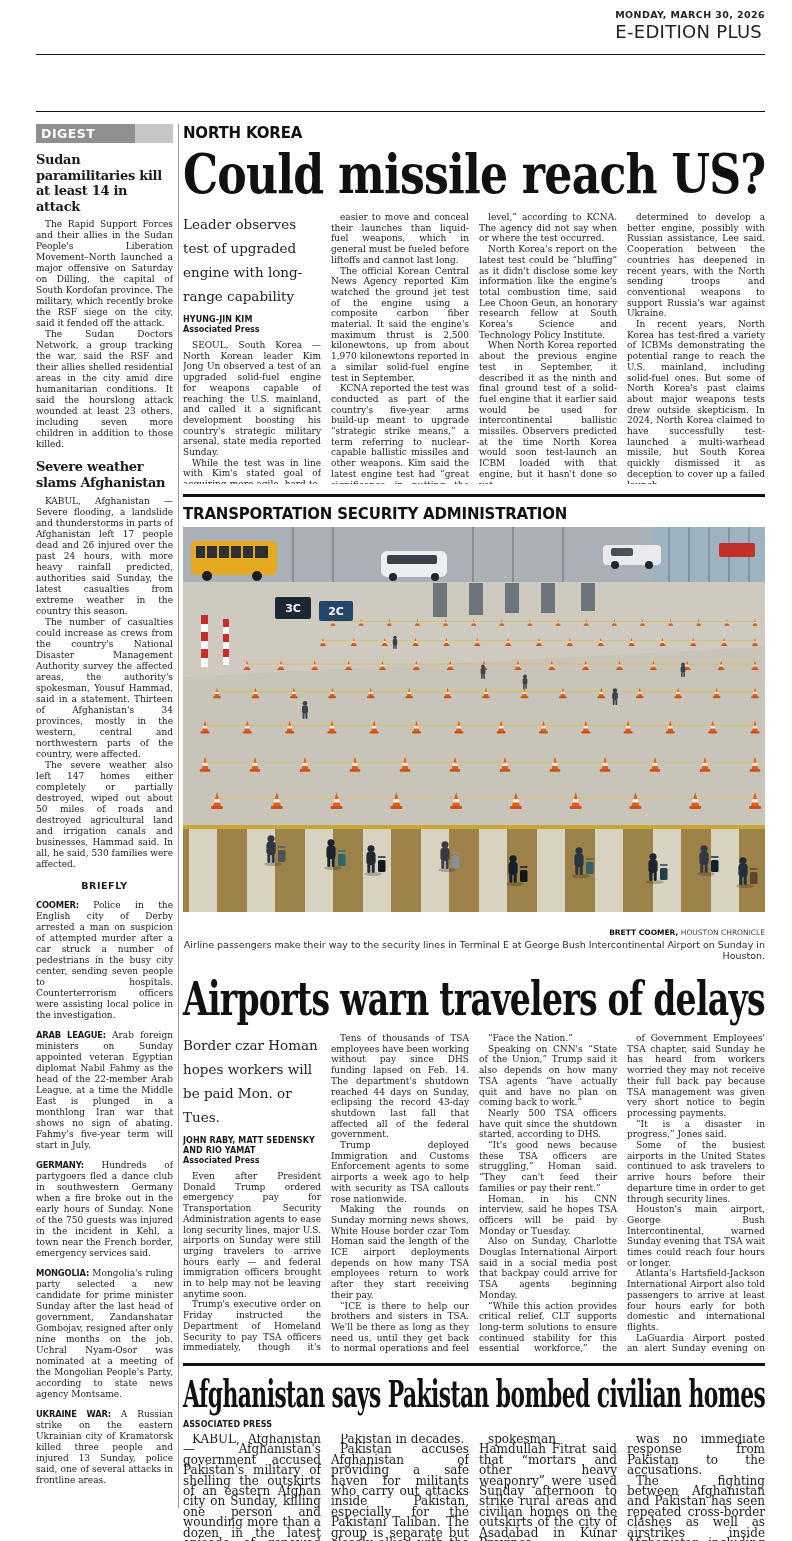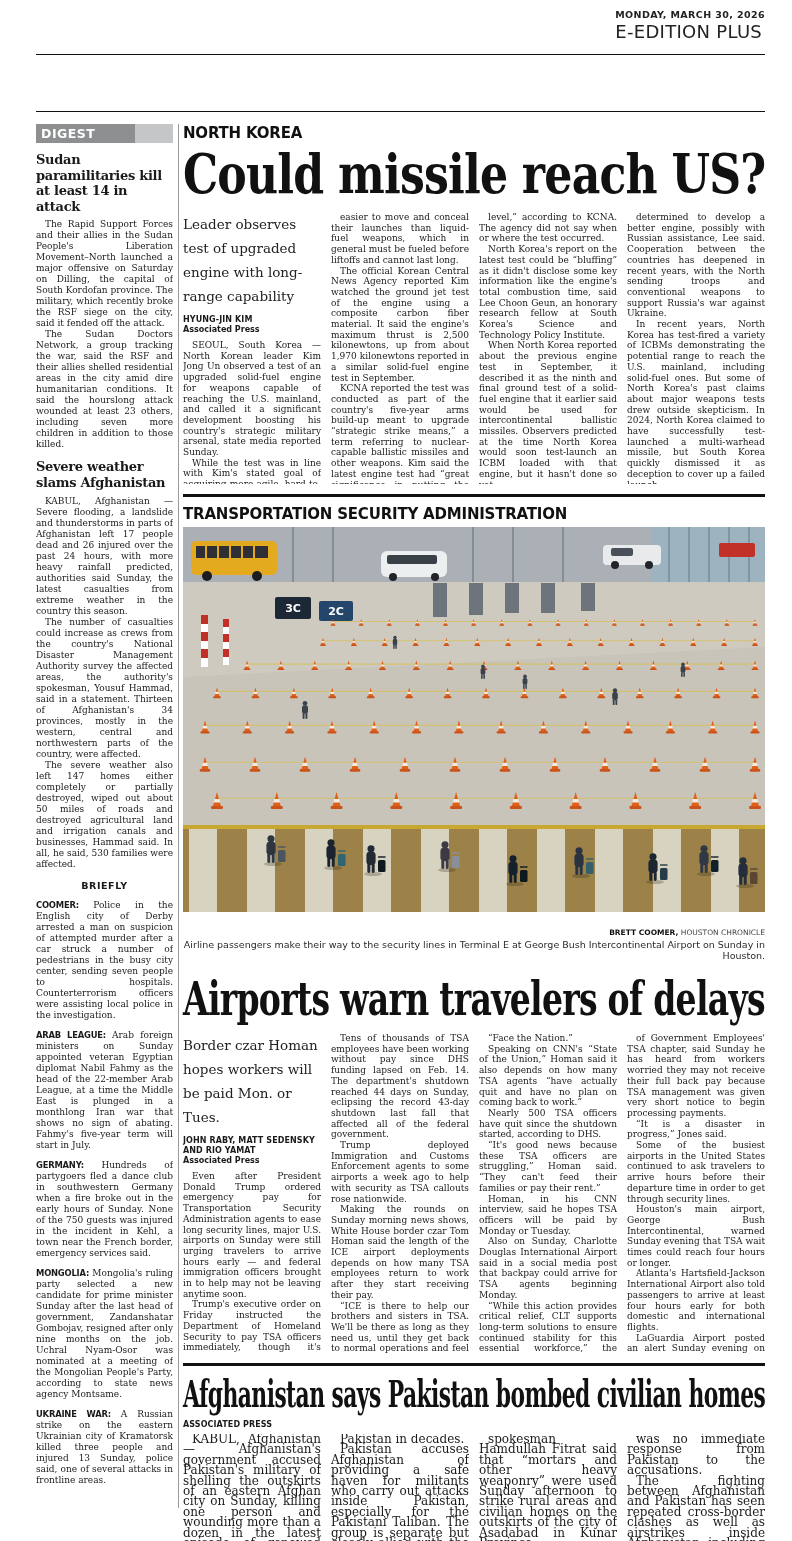--- a/index.html
+++ b/index.html
@@ -428,21 +428,21 @@
           </div>
       </div>
       <div class="col">
           <p class="para">Tens of thousands of TSA employees have been working without pay since DHS funding lapsed on Feb. 14. The department's shutdown reached 44 days on Sunday, eclipsing the record 43-day shutdown last fall that affected all of the federal government.</p>
           <p class="para">Trump deployed Immigration and Customs Enforcement agents to some airports a week ago to help with security as TSA callouts rose nationwide.</p>
           <p class="para">Making the rounds on Sunday morning news shows, White House border czar Tom Homan said the length of the ICE airport deployments depends on how many TSA employees return to work after they start receiving their pay.</p>
           <p class="para">“ICE is there to help our brothers and sisters in TSA. We'll be there as long as they need us, until they get back to normal operations and feel like those airports are secure,” he told CBS'</p>
         </div>
       <div class="col">
           <p class="para">“Face the Nation.”</p>
-          <p class="para">Speaking on CNN's “State of the Union,” Homan said it also depends on how many TSA agents “have actually quit and have no plan on coming back to work.”</p>
+          <p class="para">Speaking on CNN's “State of the Union,” Trump said it also depends on how many TSA agents “have actually quit and have no plan on coming back to work.”</p>
           <p class="para">Nearly 500 TSA officers have quit since the shutdown started, according to DHS.</p>
           <p class="para">“It's good news because these TSA officers are struggling,” Homan said. “They can't feed their families or pay their rent.”</p>
           <p class="para">Homan, in his CNN interview, said he hopes TSA officers will be paid by Monday or Tuesday.</p>
           <p class="para">Also on Sunday, Charlotte Douglas International Airport said in a social media post that backpay could arrive for TSA agents beginning Monday.</p>
           <p class="para">“While this action provides critical relief, CLT supports long-term solutions to ensure continued stability for this essential workforce,” the airport said.</p>
         </div>
       <div class="col">
           <p class="para">of Government Employees' TSA chapter, said Sunday he has heard from workers worried they may not receive their full back pay because TSA management was given very short notice to begin processing payments.</p>
           <p class="para">“It is a disaster in progress,” Jones said.</p>
           <p class="para">Some of the busiest airports in the United States continued to ask travelers to arrive hours before their departure time in order to get through security lines.</p>

